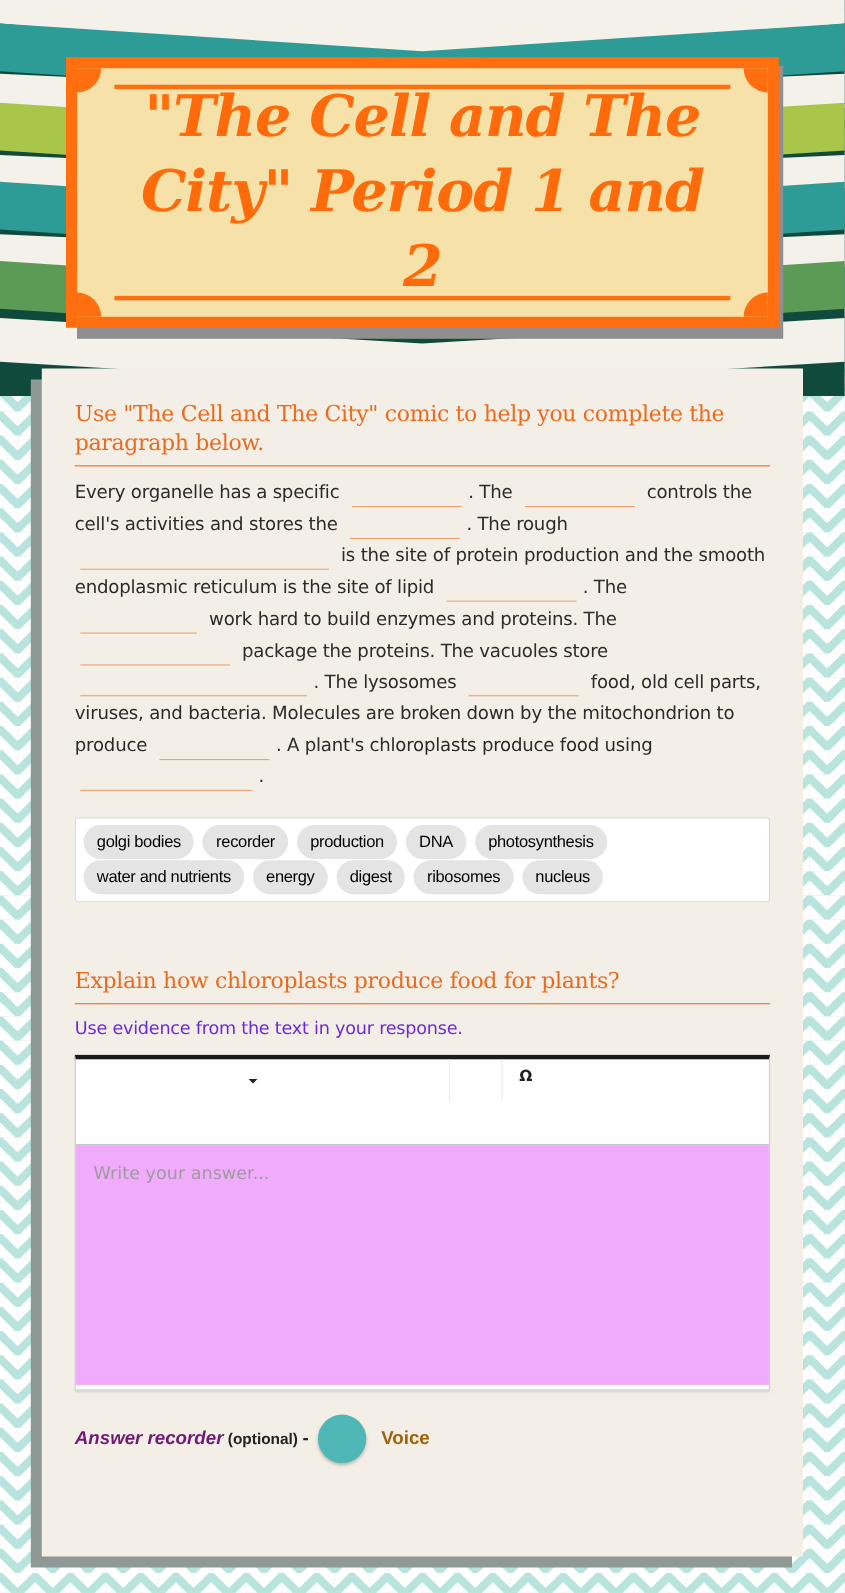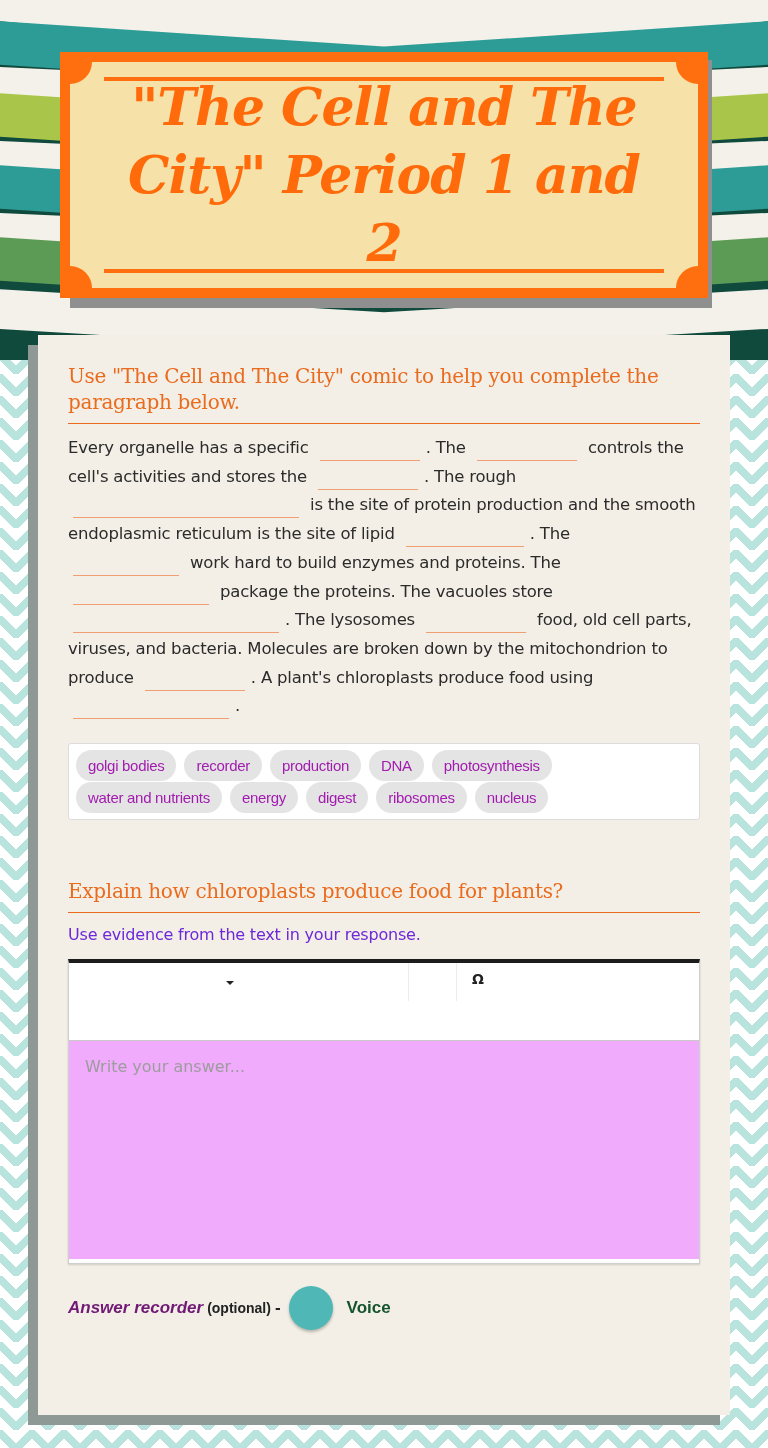--- a/index.html
+++ b/index.html
@@ -74,21 +74,21 @@
   }
   .blank {
     display: inline-block; height: 22px; vertical-align: -8px;
     border-bottom: 1.5px solid #f0a070; margin: 0 6px;
   }
   .word-bank {
     margin-top: 22px; background: #ffffff; border: 1px solid #dcdcdc; border-radius: 3px;
     padding: 6px 7px; display: flex; flex-wrap: wrap; gap: 1px 8px;
   }
   .chip {
-    background: #e4e4e4; color: #a21caf; border-radius: 16px;
+    background: #e4e4e4; color: #000000; border-radius: 16px;
     padding: 0 12px; height: 31px; line-height: 31px; font-size: 15px;
     font-family: "Liberation Sans", sans-serif; letter-spacing: -0.3px;
   }
   .q2 { margin-top: 58px; }
   .subtitle { margin-top: 12px; font-size: 16px; color: #6d28d9; letter-spacing: -0.2px; }
   .editor {
     margin-top: 15px; background: #fff; border: 1px solid #cfcfcf;
     border-top: 4px solid #1c1c1c; box-shadow: 0 1px 2px rgba(0,0,0,0.15);
   }
   .toolbar { height: 78px; border-bottom: 1px solid #c8c8c8; position: relative; }
@@ -112,21 +112,21 @@
   }
   .answer::placeholder { color: #9c9c9c; }
   .recorder { margin-top: 22px; display: flex; align-items: center; font-family: "Liberation Sans", sans-serif; }
   .rec-label { font-weight: bold; font-size: 17px; color: #701a75; font-style: italic; }
   .rec-opt { font-weight: bold; font-size: 14px; color: #222; margin-left: 4px; }
   .rec-dash { font-weight: bold; font-size: 17px; color: #222; margin-left: 4px; }
   .rec-button {
     width: 44px; height: 44px; border-radius: 50%; background: #4fb8b6; margin-left: 8px;
     box-shadow: 0 2px 3px rgba(0,0,0,0.25); border: none; cursor: pointer;
   }
-  .rec-voice { font-weight: bold; font-size: 17px; color: #14532d; margin-left: 14px; }
+  .rec-voice { font-weight: bold; font-size: 17px; color: #a16207; margin-left: 14px; }
 </style>
 </head>
 <body>
 
 <div class="hero">
   <div class="stripe" style="top:-40px;height:96px;background:#f4f1ea;"></div>
   <div class="stripe" style="top:20px;height:70px;background:#2d9c96;"></div>
   <div class="stripe" style="top:66px;height:50px;background:#f4f1ea;"></div>
   <div class="stripe" style="top:92px;height:70px;background:#a9c64a;"></div>
   <div class="stripe" style="top:140px;height:48px;background:#f4f1ea;"></div>

